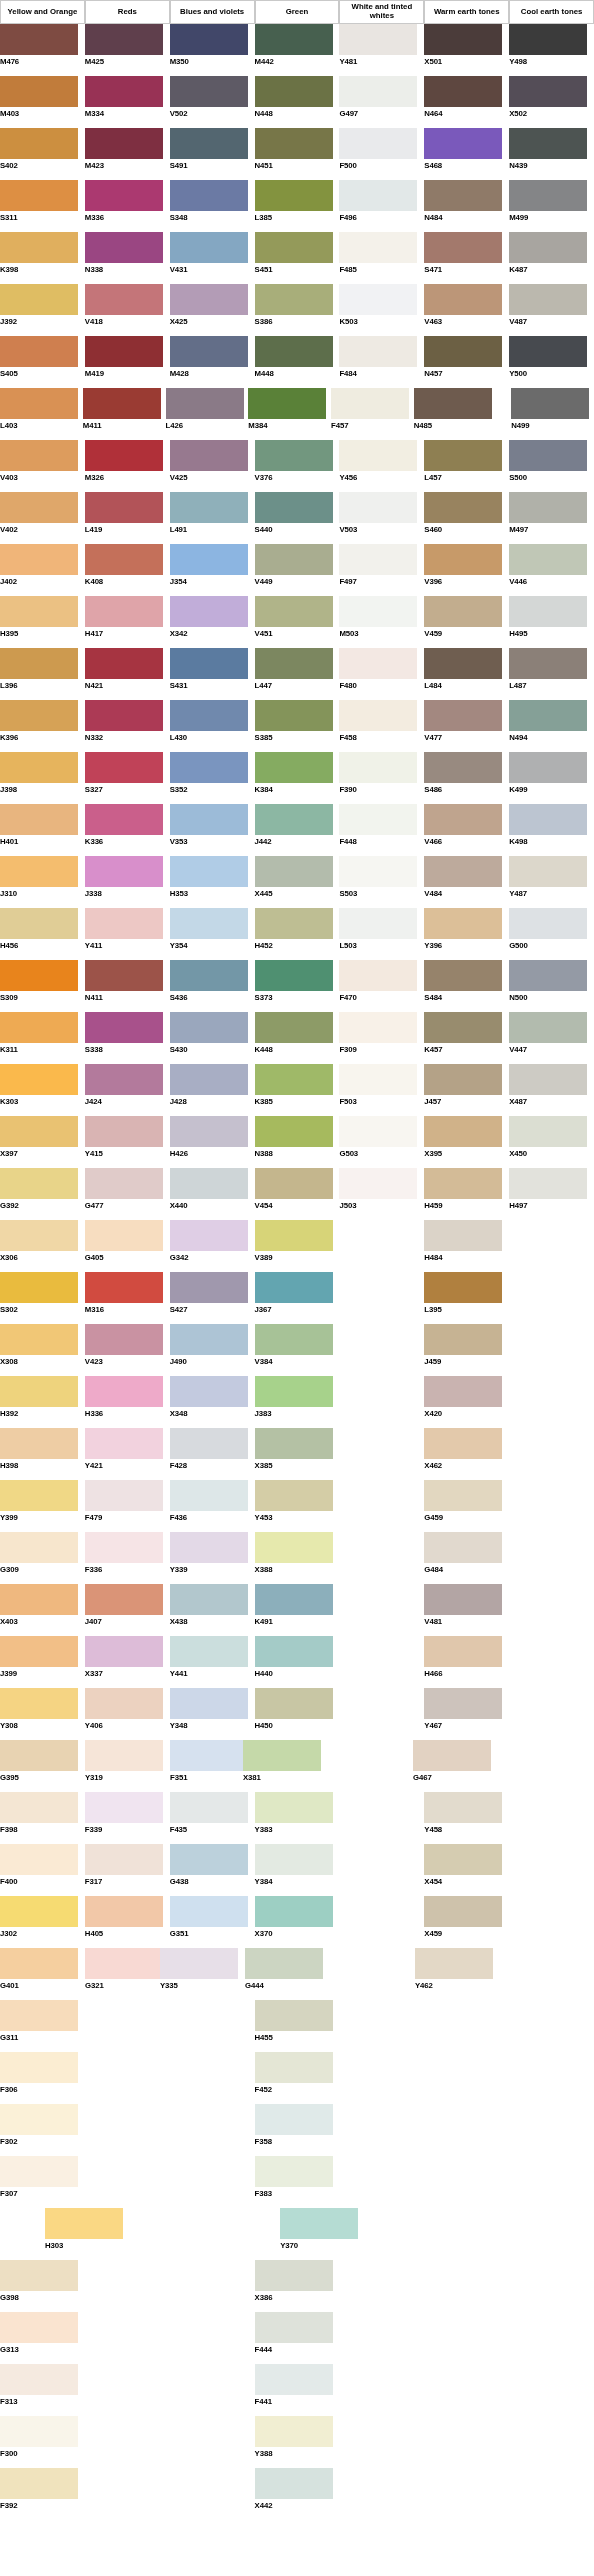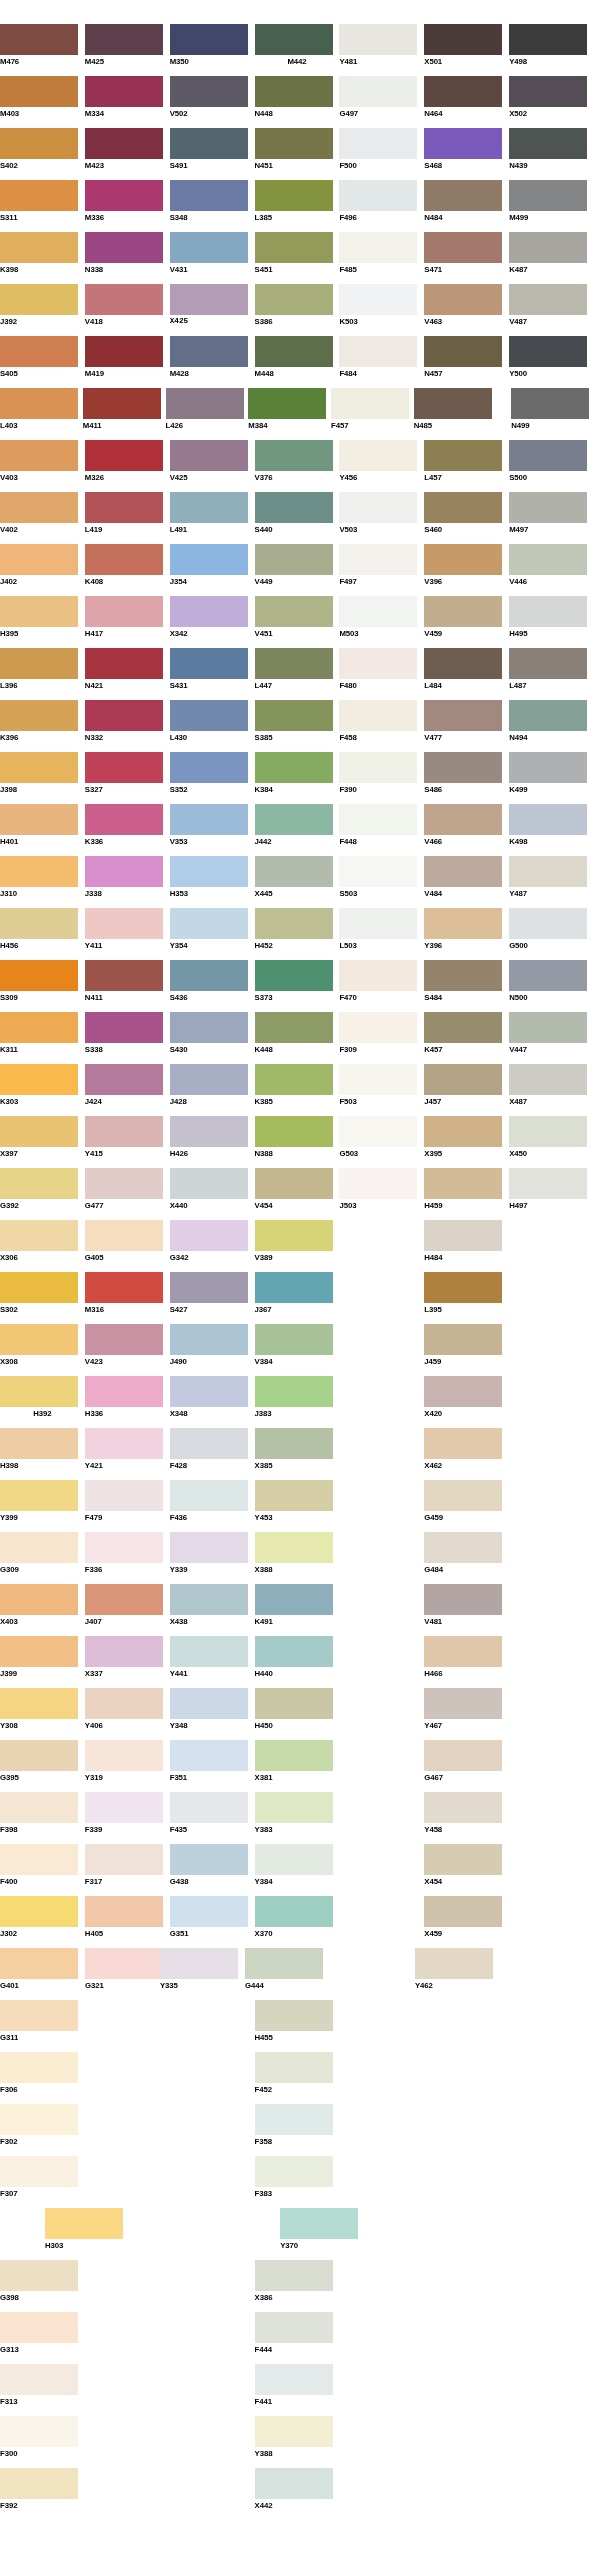--- a/index.html
+++ b/index.html
@@ -71,36 +71,45 @@
     letter-spacing: -0.1px;
     white-space: nowrap;
   }
   .code.empty { visibility: hidden; }
 </style>
 </head>
 <body>
 
 <div id="chart-root">
 
+  <div class="header-row">
+      <div class="header-cell" style="width: 85px;">Yellow and Orange</div>
+      <div class="header-cell" style="width: 85px;">Reds</div>
+      <div class="header-cell" style="width: 85px;">Blues and violets</div>
+      <div class="header-cell" style="width: 85px;">Green</div>
+      <div class="header-cell" style="width: 85px;">White and tinted whites</div>
+      <div class="header-cell" style="width: 85px;">Warm earth tones</div>
+      <div class="header-cell" style="width: 85px;">Cool earth tones</div>
+    </div>
 
   <div class="grid">
       <div class="srow" style="height: 52px;">
         <div class="scell" style="width: 85px;">
           <div class="swatch" style="background: rgb(126, 75, 66); width: 78px; height: 31px;"></div>
           <div class="code">M476</div>
         </div>
         <div class="scell" style="width: 85px;">
           <div class="swatch" style="background: rgb(95, 63, 76); width: 78px; height: 31px;"></div>
           <div class="code">M425</div>
         </div>
         <div class="scell" style="width: 85px;">
           <div class="swatch" style="background: rgb(65, 71, 105); width: 78px; height: 31px;"></div>
           <div class="code">M350</div>
         </div>
-        <div class="scell" style="width: 85px; text-align: center;">
+        <div class="scell" style="width: 85px;">
           <div class="swatch" style="background: rgb(71, 96, 79); width: 78px; height: 31px;"></div>
           <div class="code">M442</div>
         </div>
         <div class="scell" style="width: 85px;">
           <div class="swatch" style="background: rgb(233, 229, 225); width: 78px; height: 31px;"></div>
           <div class="code">Y481</div>
         </div>
         <div class="scell" style="width: 85px;">
           <div class="swatch" style="background: rgb(75, 60, 58); width: 78px; height: 31px;"></div>
           <div class="code">X501</div>
@@ -232,21 +241,21 @@
       </div>
       <div class="srow" style="height: 52px;">
         <div class="scell" style="width: 85px;">
           <div class="swatch" style="background: rgb(223, 189, 99); width: 78px; height: 31px;"></div>
           <div class="code">J392</div>
         </div>
         <div class="scell" style="width: 85px;">
           <div class="swatch" style="background: rgb(196, 117, 121); width: 78px; height: 31px;"></div>
           <div class="code">V418</div>
         </div>
-        <div class="scell" style="width: 85px; font-family: Liberation Mono, monospace;">
+        <div class="scell" style="width: 85px;">
           <div class="swatch" style="background: rgb(179, 156, 182); width: 78px; height: 31px;"></div>
           <div class="code">X425</div>
         </div>
         <div class="scell" style="width: 85px;">
           <div class="swatch" style="background: rgb(168, 174, 122); width: 78px; height: 31px;"></div>
           <div class="code">S386</div>
         </div>
         <div class="scell" style="width: 85px;">
           <div class="swatch" style="background: rgb(241, 242, 244); width: 78px; height: 31px;"></div>
           <div class="code">K503</div>
@@ -854,21 +863,21 @@
         <div class="scell" style="width: 85px;">
           <div class="swatch" style="background: rgb(198, 179, 147); width: 78px; height: 31px;"></div>
           <div class="code">J459</div>
         </div>
         <div class="scell" style="width: 85px;">
           <div class="swatch empty" style="width: 78px; height: 31px;"></div>
           <div class="code empty">&nbsp;</div>
         </div>
       </div>
       <div class="srow" style="height: 52px;">
-        <div class="scell" style="width: 85px; text-align: center;">
+        <div class="scell" style="width: 85px;">
           <div class="swatch" style="background: rgb(238, 211, 125); width: 78px; height: 31px;"></div>
           <div class="code">H392</div>
         </div>
         <div class="scell" style="width: 85px;">
           <div class="swatch" style="background: rgb(238, 170, 201); width: 78px; height: 31px;"></div>
           <div class="code">H336</div>
         </div>
         <div class="scell" style="width: 85px;">
           <div class="swatch" style="background: rgb(195, 202, 223); width: 78px; height: 31px;"></div>
           <div class="code">X348</div>
@@ -1072,21 +1081,21 @@
       </div>
       <div class="srow" style="height: 52px;">
         <div class="scell" style="width: 85px;">
           <div class="swatch" style="background: rgb(232, 211, 178); width: 78px; height: 31px;"></div>
           <div class="code">G395</div>
         </div>
         <div class="scell" style="width: 85px;">
           <div class="swatch" style="background: rgb(246, 229, 216); width: 78px; height: 31px;"></div>
           <div class="code">Y319</div>
         </div>
-        <div class="scell" style="width: 85px;">
+        <div class="scell" style="width: 73px;">
           <div class="swatch" style="background: rgb(214, 225, 239); width: 78px; height: 31px;"></div>
           <div class="code">F351</div>
         </div>
         <div class="scell" style="width: 85px;">
           <div class="swatch" style="background: rgb(197, 217, 169); width: 78px; height: 31px;"></div>
           <div class="code">X381</div>
         </div>
         <div class="scell" style="width: 85px;">
           <div class="swatch empty" style="width: 78px; height: 31px;"></div>
           <div class="code empty">&nbsp;</div>

